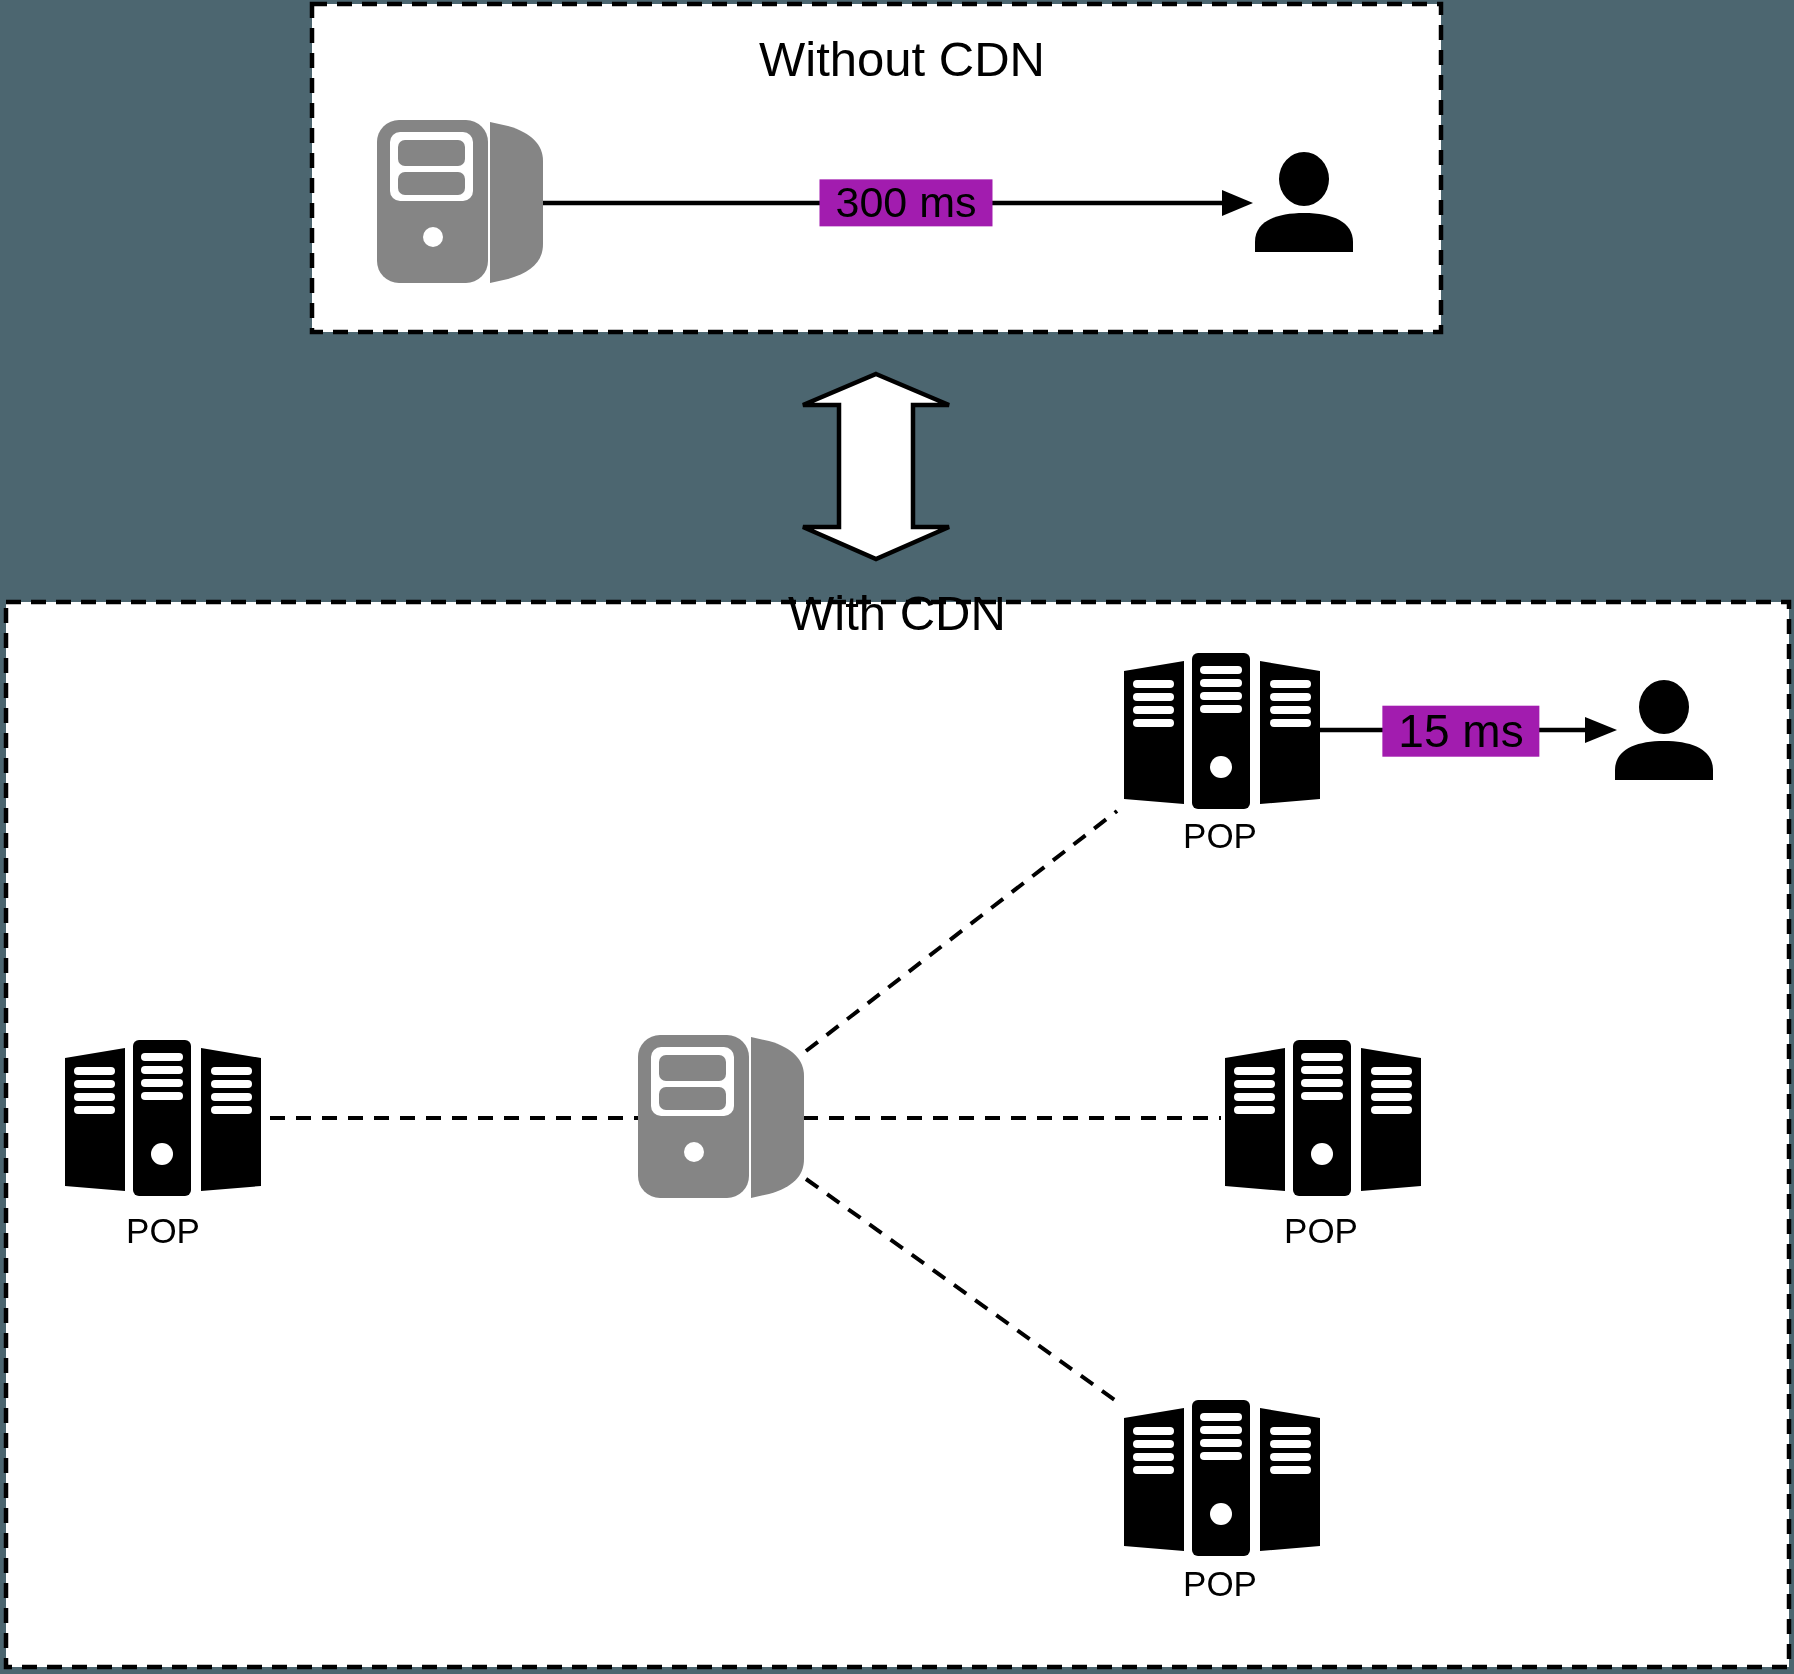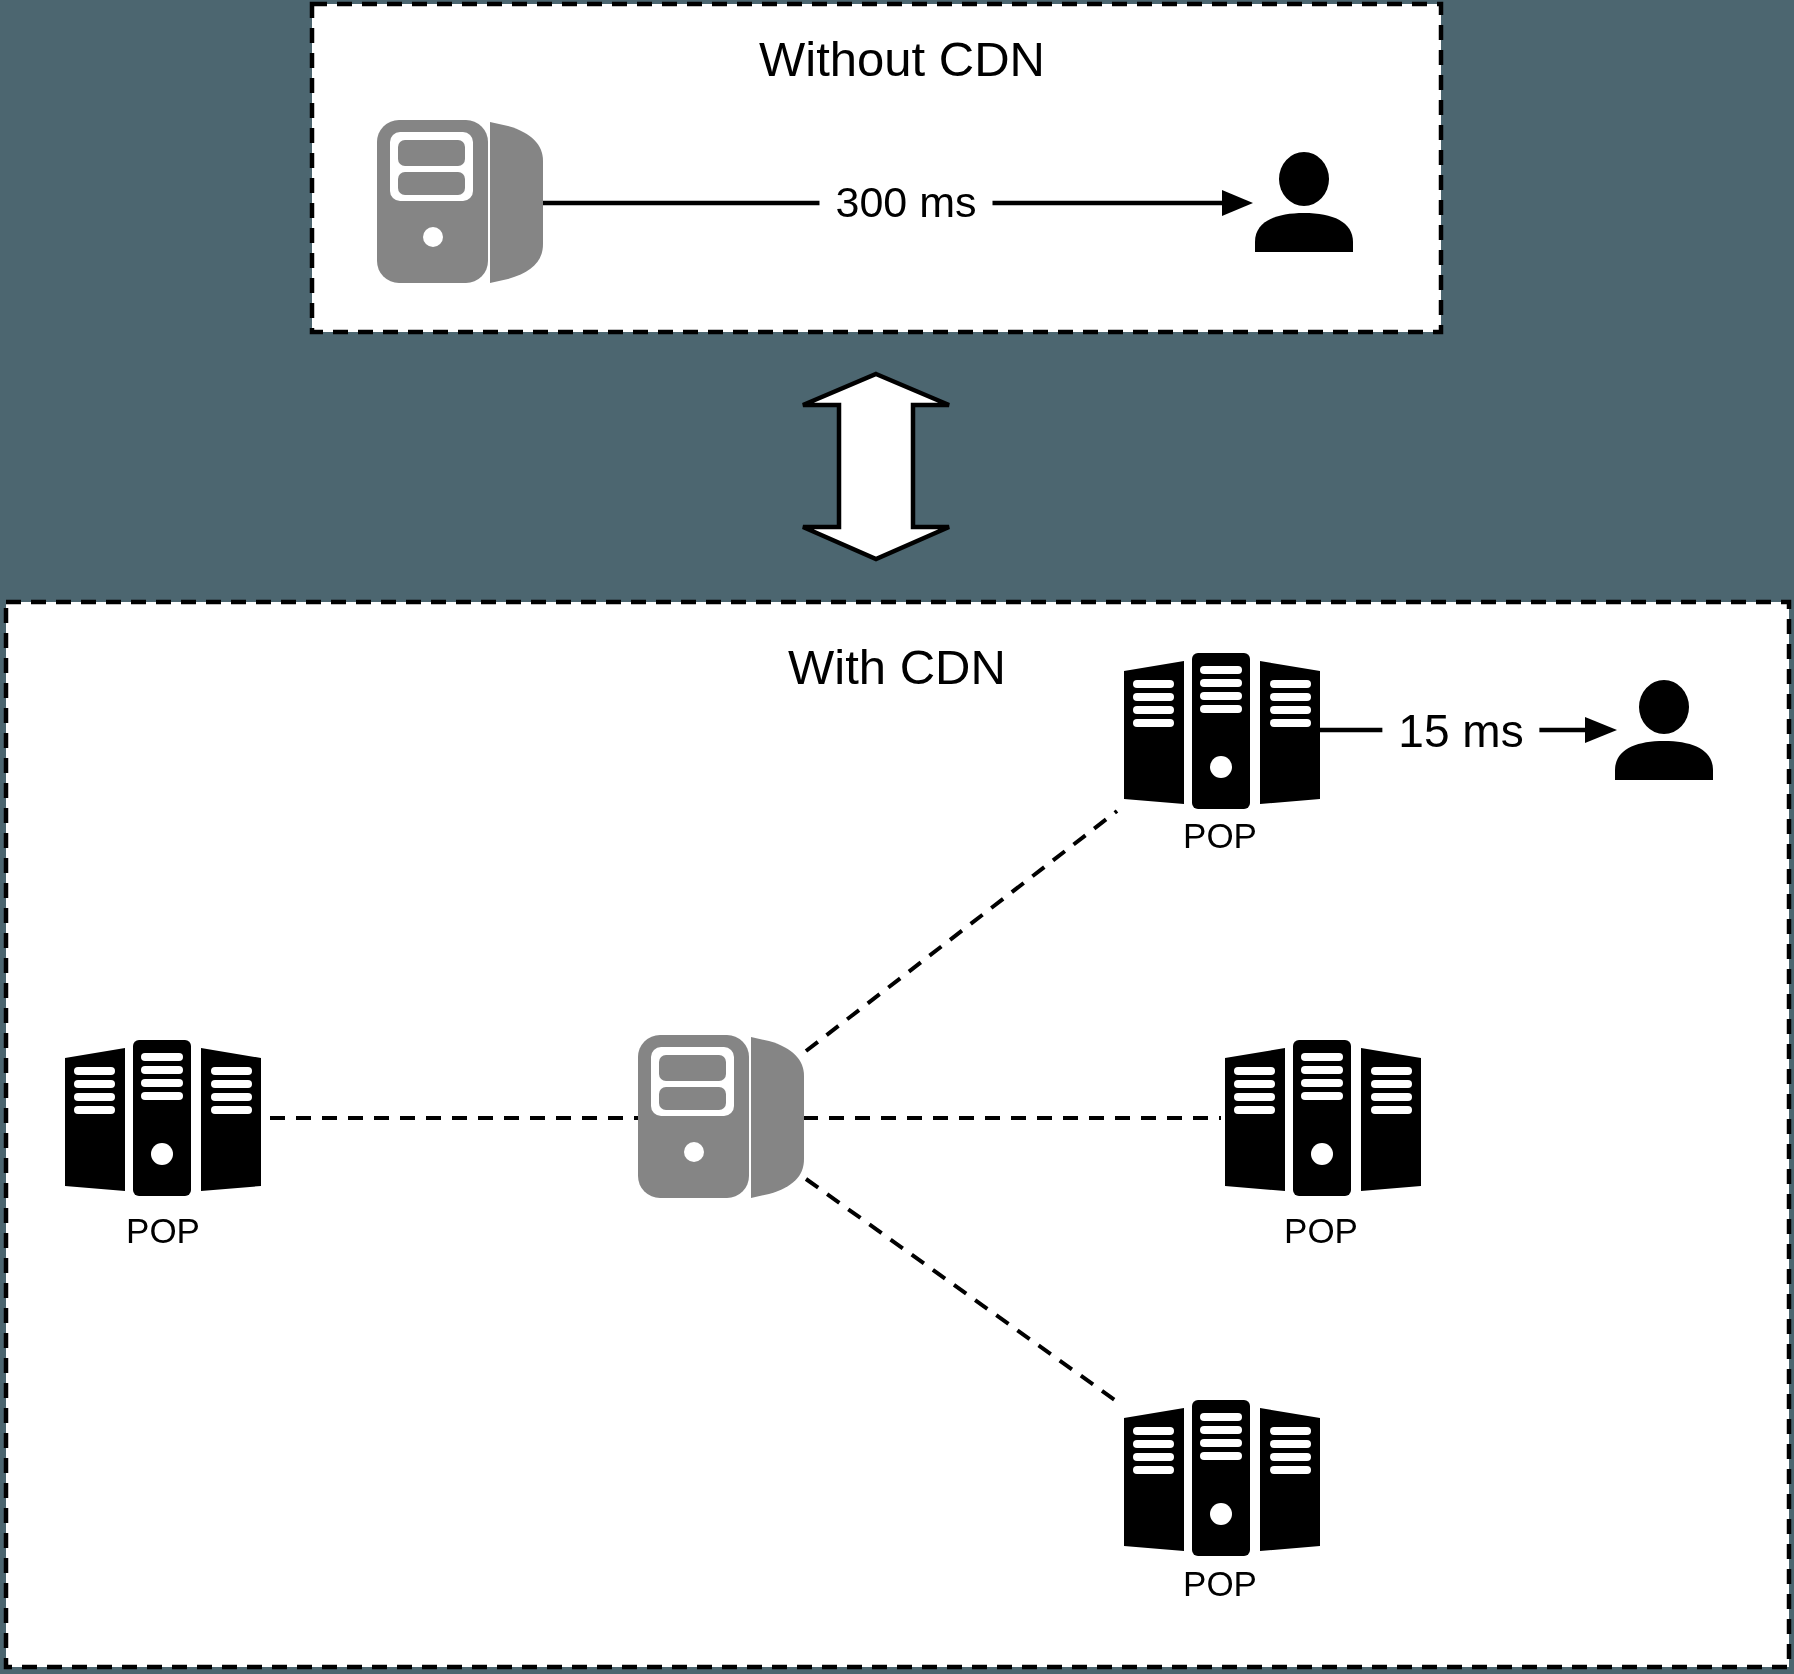--- a/index.html
+++ b/index.html
@@ -17,21 +17,21 @@
   svg.overlay{position:absolute;left:0;top:0;width:1794px;height:1674px;z-index:1;}
   svg.icon{position:absolute;z-index:2;overflow:visible;}
   .label{
     position:absolute;z-index:3;
     transform:translate(-50%,-50%);
     color:#000;white-space:nowrap;line-height:1.1;
     text-align:center;
   }
   .title{font-size:49px;}
   .node-label{font-size:35px;}
-  .latency{background:#ffffff;padding:0 16px;}
+  .latency{background:#a21caf;padding:0 16px;}
   .latency-300{font-size:43px;}
   .latency-10{font-size:46px;}
   .defs{position:absolute;width:0;height:0;}
 </style>
 </head>
 <body>
 
 <div class="canvas">
 
   <svg class="defs" aria-hidden="true">
@@ -104,21 +104,21 @@
   <svg class="icon" style="left:377px;top:120px;width:166px;height:165px" viewBox="0 0 166 165">
     <use href="#sym-tower"></use>
   </svg>
 
   <div class="label latency latency-300" style="left:906px;top:203px;">300 ms</div>
 
   <svg class="icon" style="left:1255px;top:152px;width:98px;height:100px" viewBox="0 0 98 100">
     <use href="#sym-person"></use>
   </svg>
 
-  <div class="label title" style="left:897px;top:668px;">With CDN</div>
+  <div class="label title" style="left:897px;top:614px;">With CDN</div>
 
   <svg class="icon" style="left:1122px;top:653px;width:200px;height:156px" viewBox="0 0 200 156">
     <use href="#sym-rack"></use>
   </svg>
   <div class="label node-label" style="left:1220px;top:836px;">POP</div>
 
   <div class="label latency latency-10" style="left:1461px;top:731px;">15 ms</div>
 
   <svg class="icon" style="left:1615px;top:680px;width:98px;height:100px" viewBox="0 0 98 100">
     <use href="#sym-person"></use>

